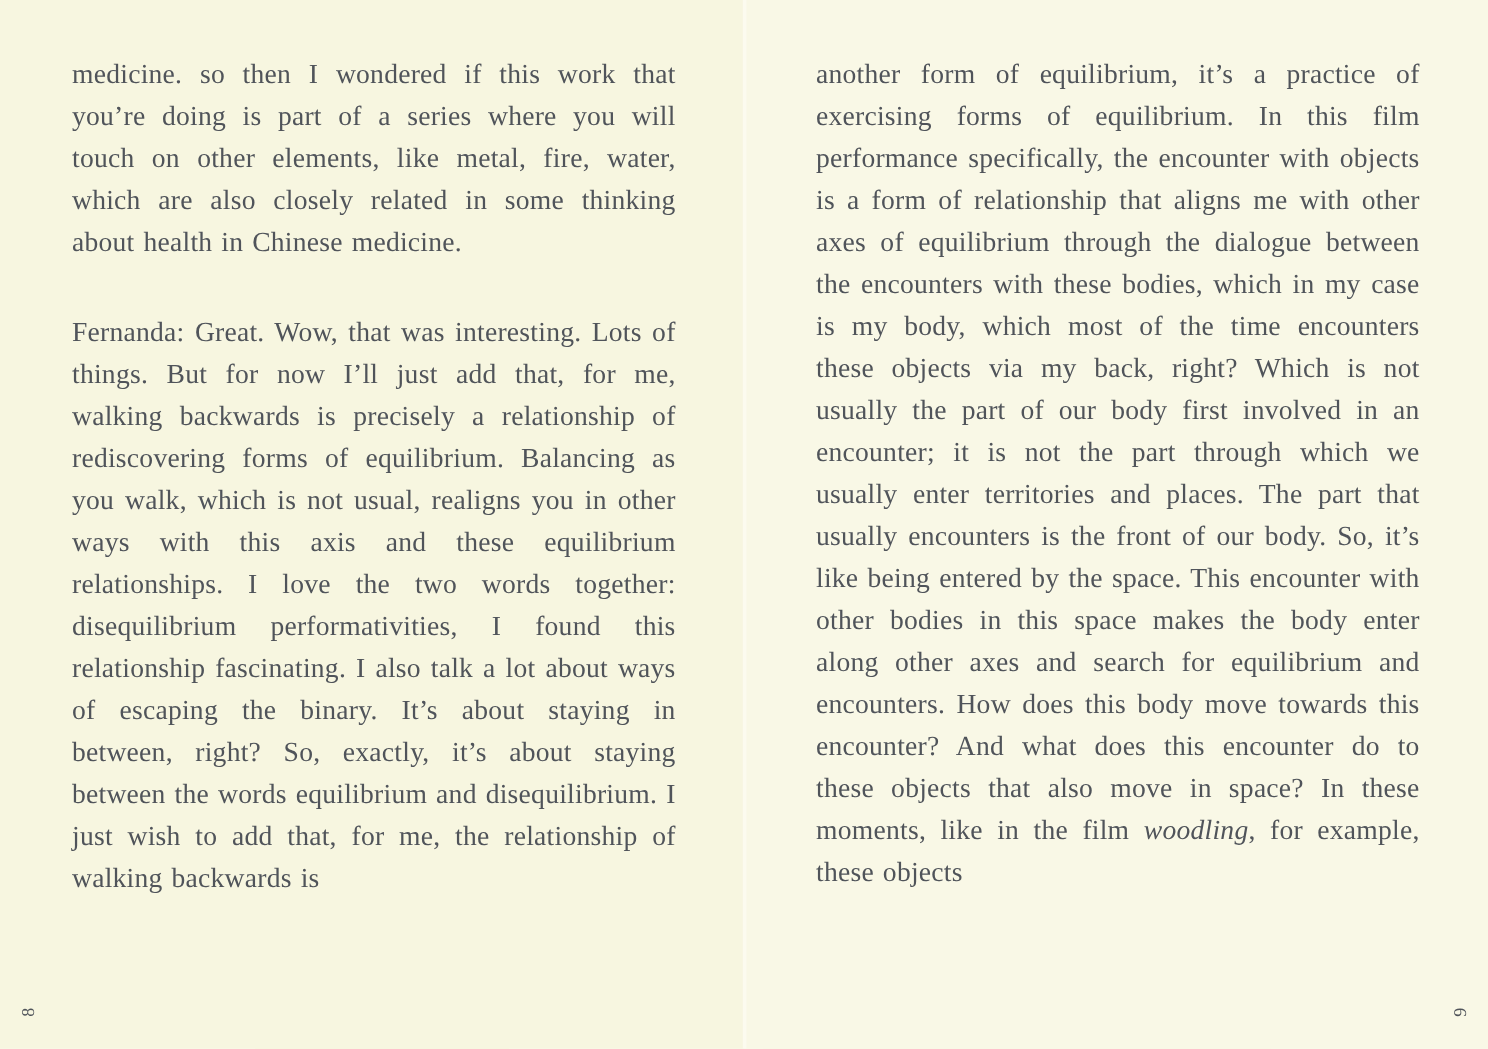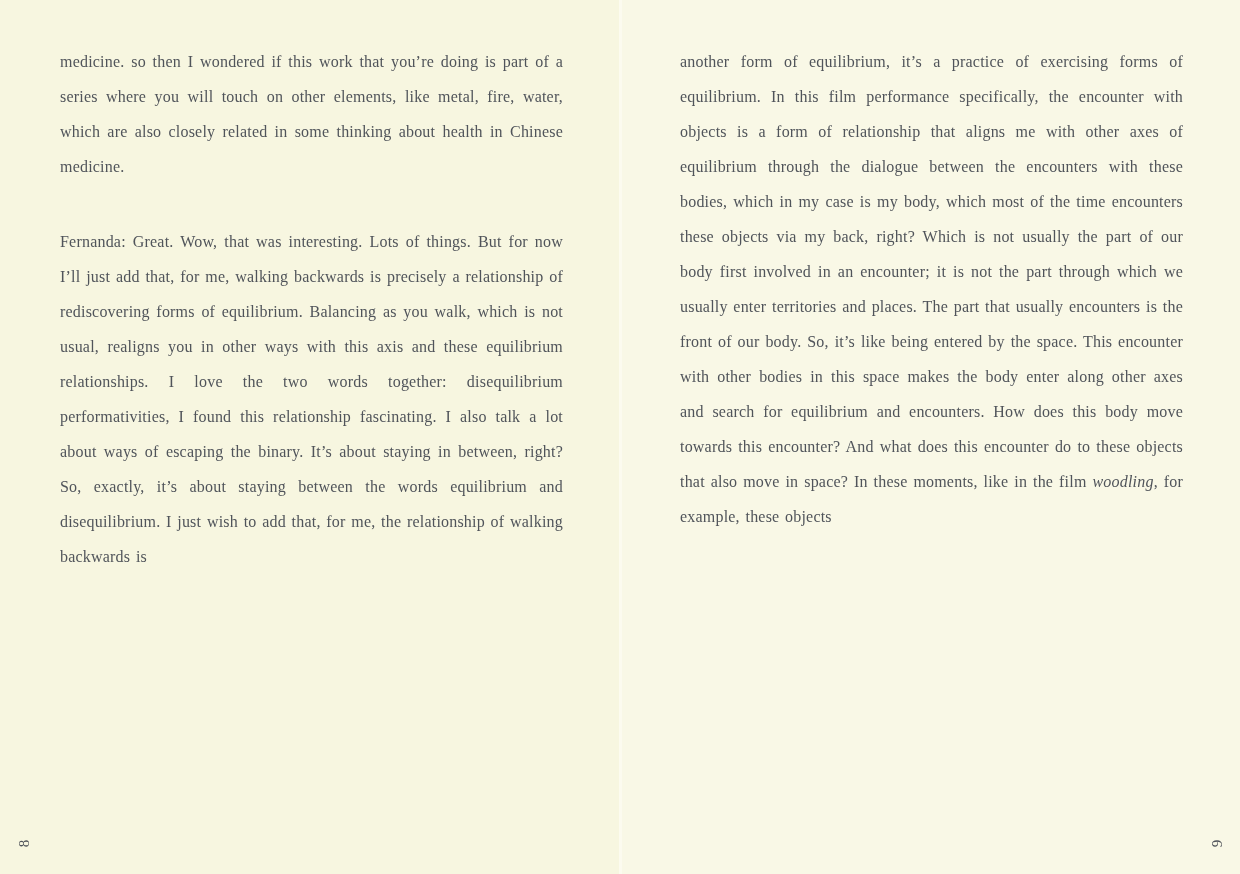--- a/index.html
+++ b/index.html
@@ -38,21 +38,21 @@
     width: 3px;
     height: 874px;
     background: var(--gutter-line);
     z-index: 2;
   }
   .text-column {
     position: absolute;
     top: 44px;
     left: 60px;
     width: 503px;
-    font-size: 16px;
+    font-size: 23px;
     line-height: 35px;
     text-align: justify;
     letter-spacing: 0.2px;
     word-spacing: 1.5px;
     hyphens: none;
   }
   .text-column p {
     margin: 0;
   }
   .text-column p + p {

